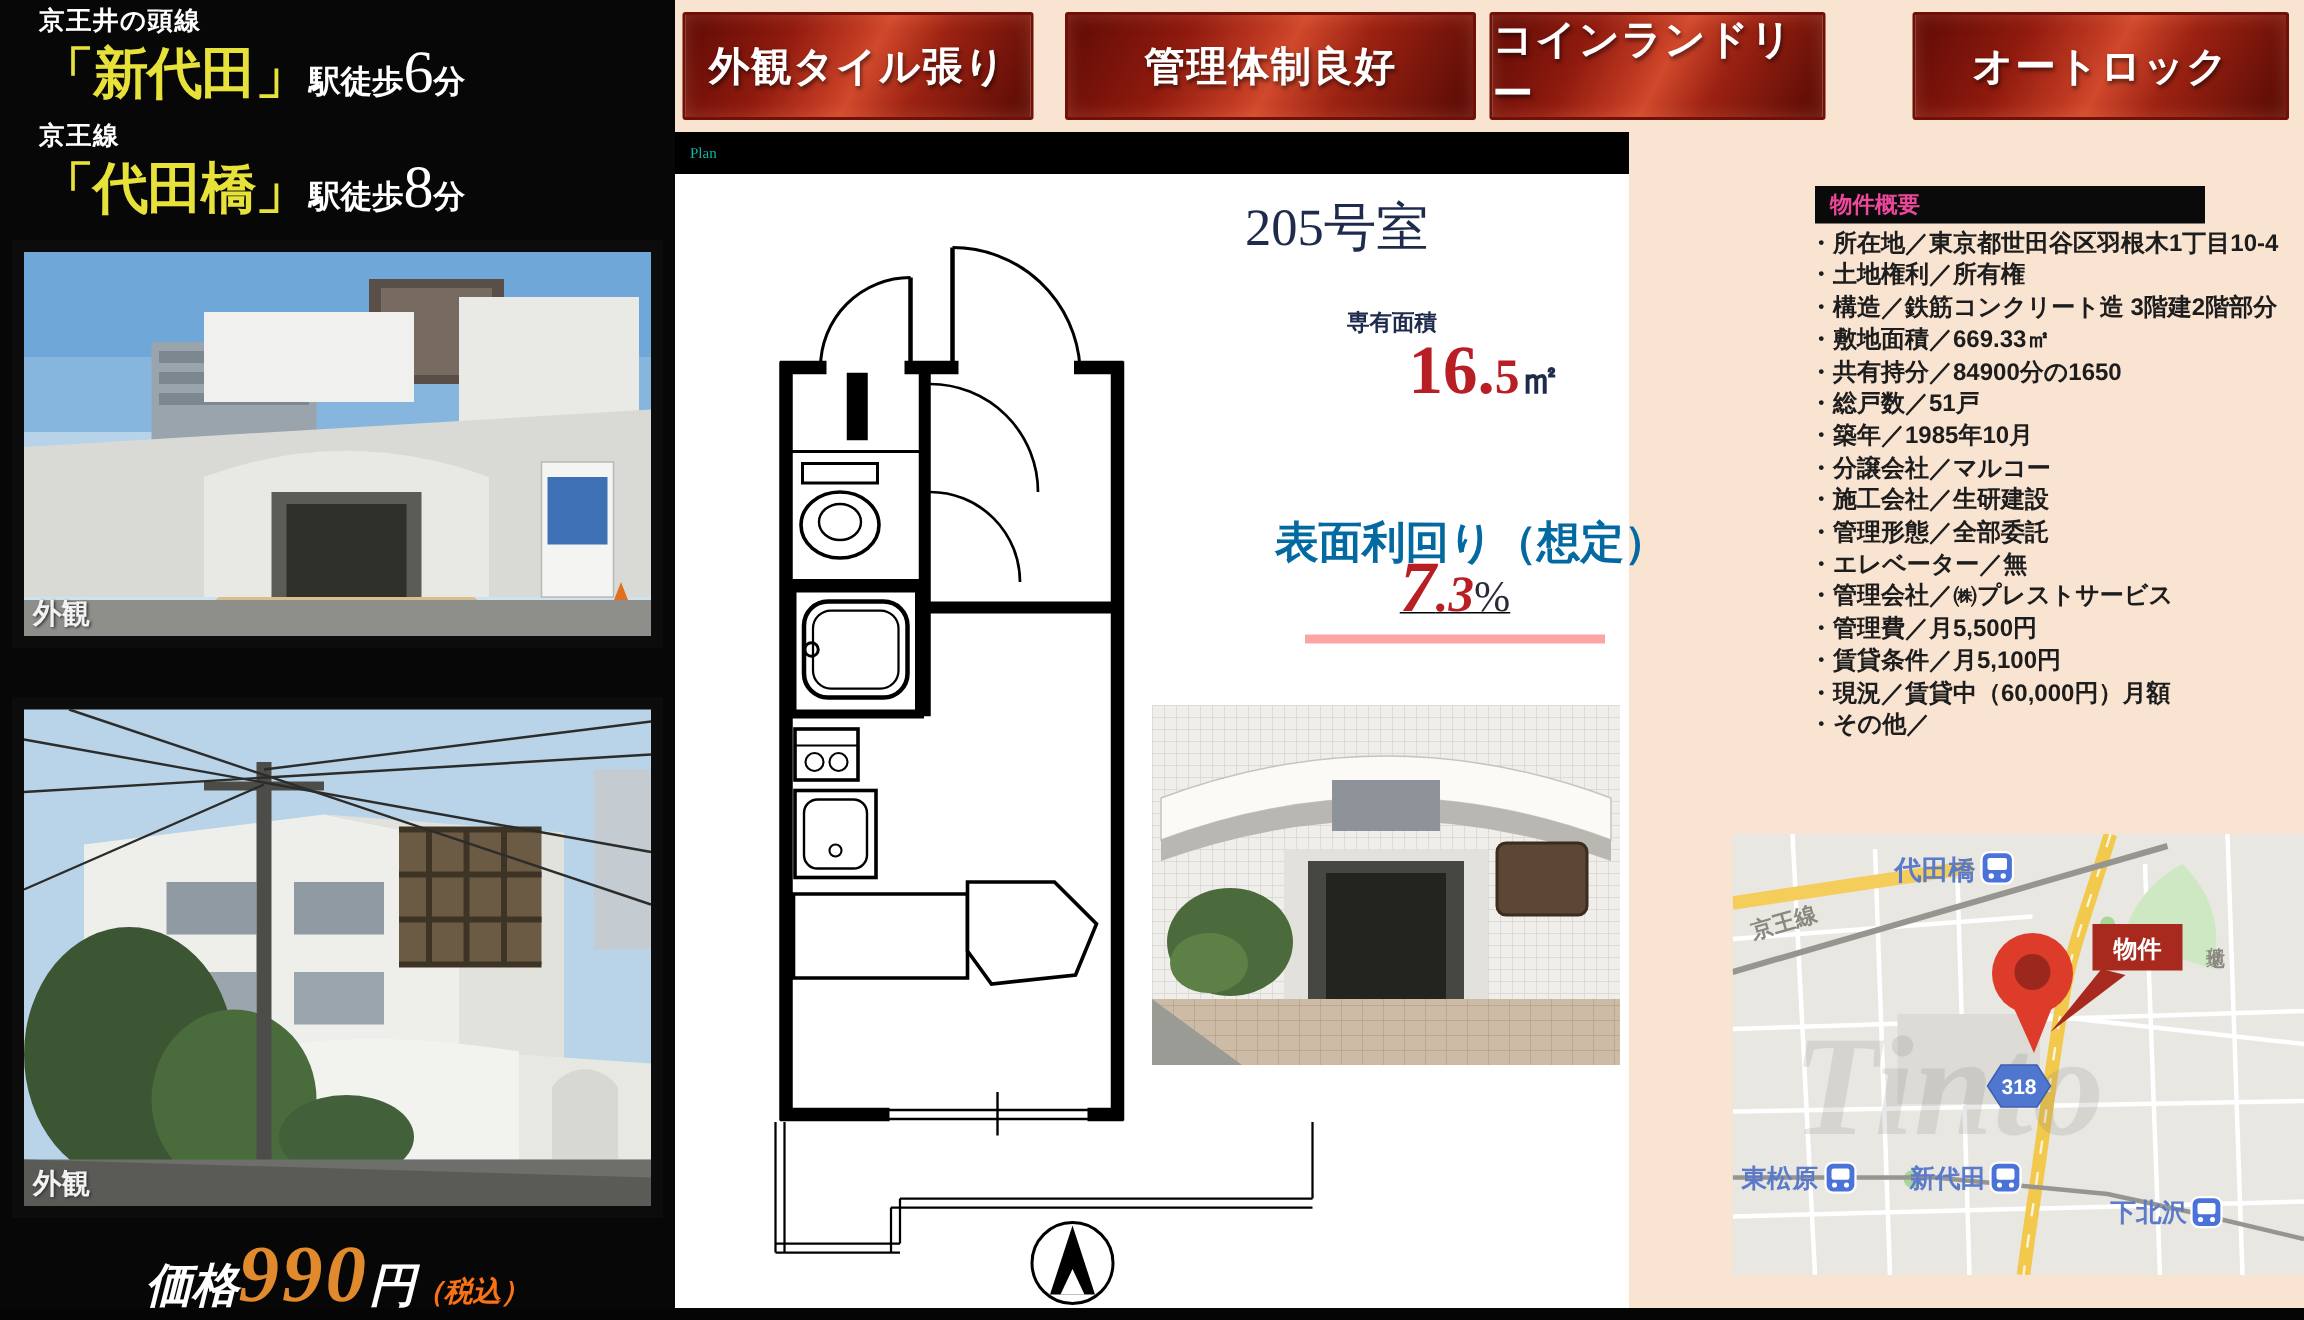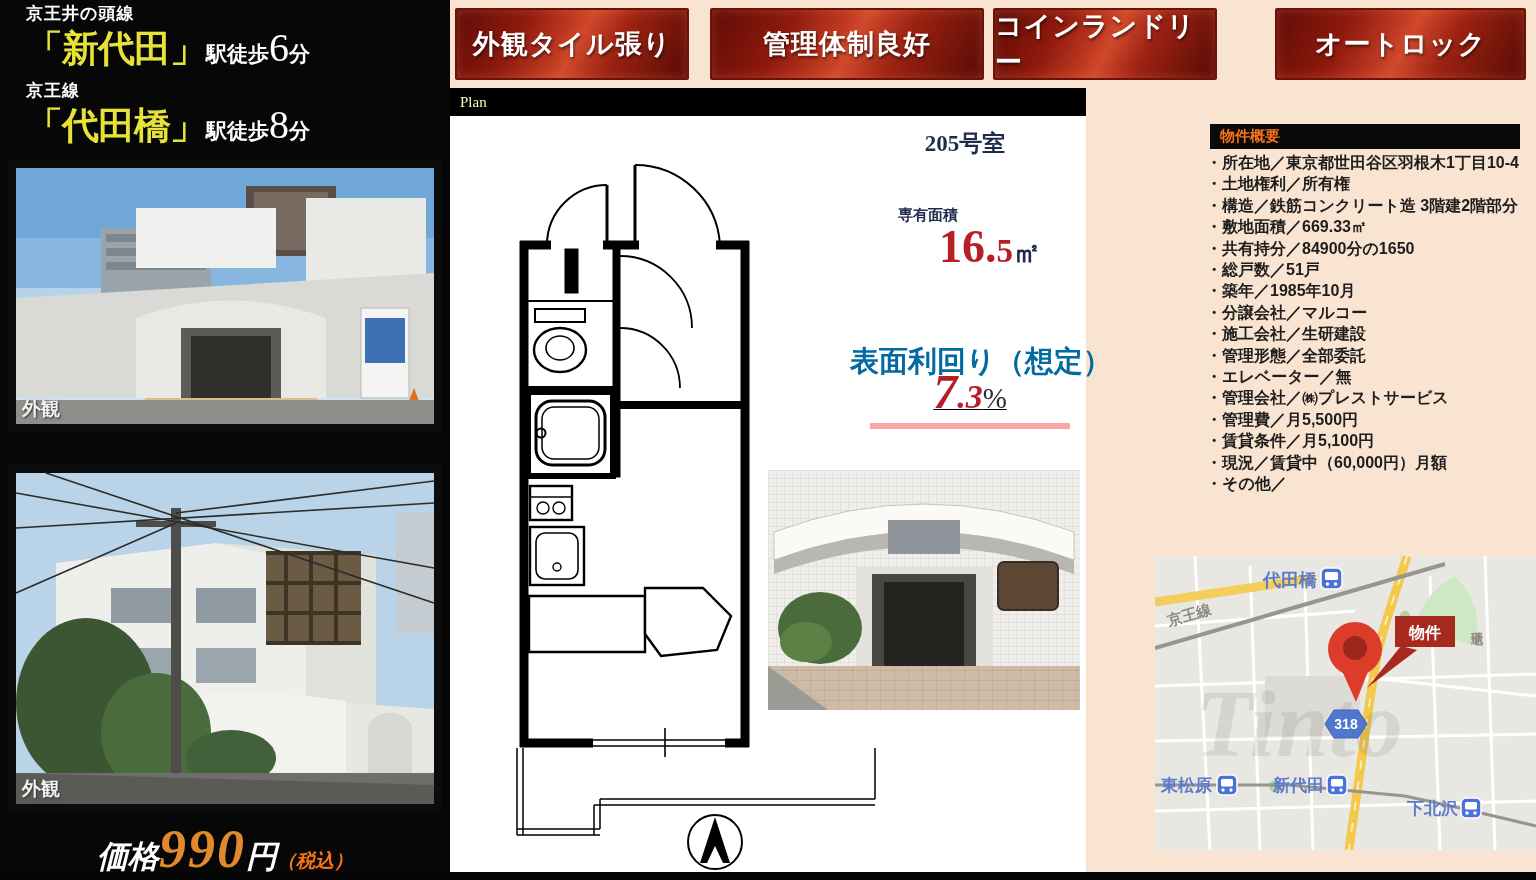--- a/index.html
+++ b/index.html
@@ -29,43 +29,43 @@
   
   .feat-btn{top:8px;height:68px;border:2px solid #701007;border-radius:2px;
     background:linear-gradient(118deg,#5e0b06 0%,#8f1a0e 28%,#c03a22 46%,#d1492c 52%,#9c2212 68%,#560a05 100%);
     color:#fff;display:flex;align-items:center;justify-content:center;
     font-size:27px;font-weight:bold;letter-spacing:1px;text-shadow:1px 2px 3px rgba(0,0,0,.55);
     box-shadow:inset 0 0 12px rgba(255,160,120,.25);}
   .b1{left:455px;width:230px;} .b2{left:710px;width:270px;}
   .b3{left:993px;width:220px;} .b4{left:1275px;width:247px;}
 
   
-  .plan-bar{left:450px;top:88px;width:636px;height:28px;background:#000;color:#fef9c3;
-            font-family:"Liberation Serif",serif;font-size:15px;display:flex;align-items:center;padding-left:10px;box-sizing:border-box;text-align:right;}
+  .plan-bar{left:450px;top:88px;width:636px;height:28px;background:#000;color:#14b8a6;
+            font-family:"Liberation Serif",serif;font-size:10px;display:flex;align-items:center;padding-left:10px;box-sizing:border-box;text-align:right;}
   .white-panel{left:450px;top:116px;width:636px;height:756px;background:#ffffff;}
-  .room-title{left:380px;top:12px;width:270px;text-align:center;color:#1f2b4d;
-              font-family:"Liberation Serif",serif;font-size:23px;font-weight:bold;}
+  .room-title{left:380px;top:12px;width:270px;color:#1f2b4d;
+              font-family:"Liberation Serif",serif;font-size:35px;font-weight:normal;}
   .area-label{left:448px;top:90px;color:#1f2b4d;font-size:15px;font-weight:bold;}
   .area-value{left:440px;top:104px;width:200px;text-align:center;white-space:nowrap;}
   .num-red{color:#b71f25;font-family:"Liberation Serif",serif;font-weight:bold;}
   .area-main{font-size:46px;} .area-sub{font-size:33px;}
   .area-unit{color:#1f2b4d;font-family:"Liberation Serif",serif;font-weight:bold;font-size:28px;}
   .yield-label{left:400px;top:226px;width:240px;text-align:center;color:#0369a1;
                font-family:"Liberation Serif",serif;font-size:29px;font-weight:bold;white-space:nowrap;}
   .yield-value{left:420px;top:248px;width:200px;text-align:center;white-space:nowrap;
                border-bottom:6px solid #fca5a5;padding-bottom:4px;text-decoration:underline;}
   .yield-main{font-size:48px;font-style:italic;} .yield-sub{font-size:34px;font-style:italic;}
   .yield-unit{color:#2a2a3a;font-family:"Liberation Serif",serif;font-size:29px;}
   .center-photo{left:318px;top:354px;width:312px;height:240px;background:#eee;}
   .rental-block{left:332px;top:606px;width:300px;color:#0c0c0c;}
   .rental-header{font-size:22px;font-weight:bold;margin:0 0 10px 38px;}
   .rental-line{font-size:21px;font-weight:bold;line-height:1.55;}
 
   
-  .overview-header{left:1210px;top:124px;width:310px;height:25px;background:#0a0a0a;color:#f97316;
+  .overview-header{left:1210px;top:124px;width:260px;height:25px;background:#0a0a0a;color:#ec4899;
                    font-size:15px;font-weight:bold;display:flex;align-items:center;padding-left:10px;box-sizing:border-box;}
   .overview-list{left:1206px;top:152px;width:330px;margin:0;padding:0;list-style:none;}
   .overview-list li{font-size:16px;font-weight:bold;color:#1d1d1d;line-height:21.4px;white-space:nowrap;}
 
   
   .map-box{left:1155px;top:556px;width:381px;height:294px;background:#e9e7e2;overflow:hidden;}
   .bottom-strip{left:0;top:872px;width:1536px;height:8px;background:#050505;}
 </style>
 </head>
 <body>

